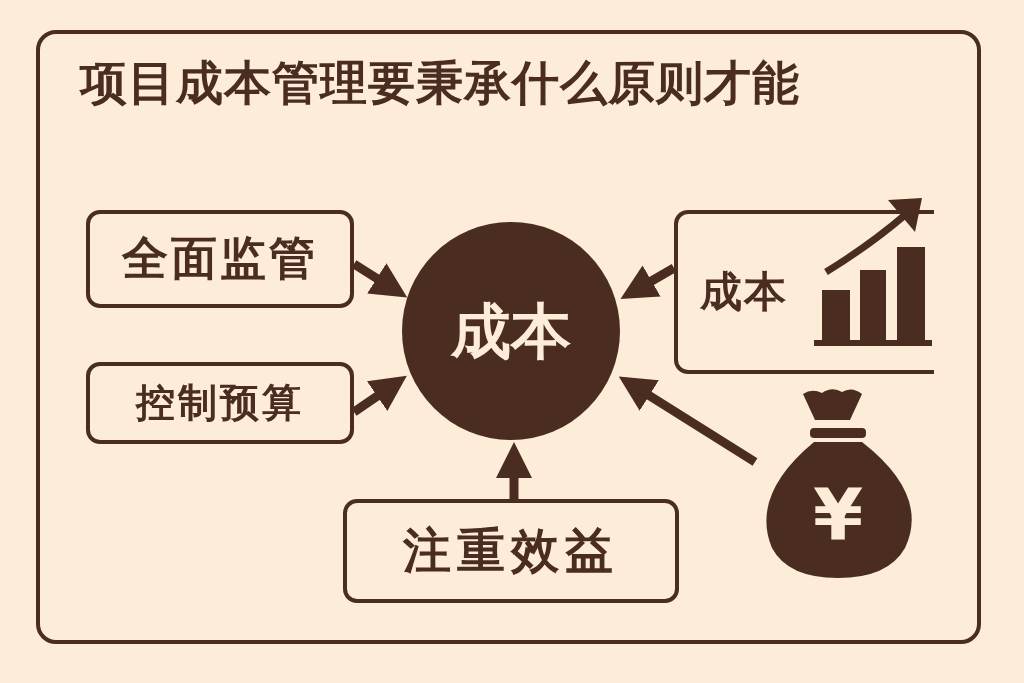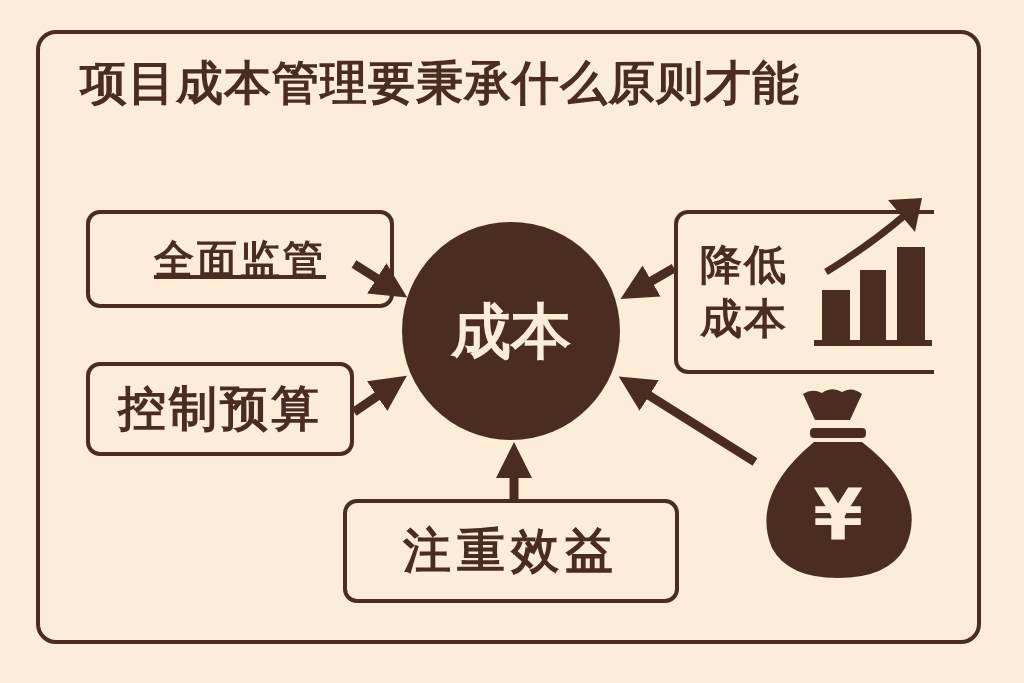--- a/index.html
+++ b/index.html
@@ -16,22 +16,22 @@
   .title {
     position: absolute; left: 80px; top: 52px; width: 880px;
     text-align: left; color: #4a2c20; font-weight: bold;
     font-size: 47px; line-height: 62px; letter-spacing: 1px;
   }
   .box {
     position: absolute; border: 4px solid #4a2c20; border-radius: 14px;
     box-sizing: border-box; color: #4a2c20; font-weight: bold;
     display: flex; align-items: center; justify-content: center;
   }
-  .box1 { left: 86px; top: 210px; width: 308px; height: 98px; font-size: 40px; letter-spacing: 3px; text-decoration: underline; }
-  .box2 { left: 86px; top: 362px; width: 268px; height: 94px; font-size: 48px; letter-spacing: 3px; }
+  .box1 { left: 86px; top: 210px; width: 268px; height: 98px; font-size: 46px; letter-spacing: 3px; }
+  .box2 { left: 86px; top: 362px; width: 268px; height: 82px; font-size: 39px; letter-spacing: 3px; }
   .box3 { left: 343px; top: 499px; width: 336px; height: 104px; font-size: 48px; letter-spacing: 6px; }
   .box4 {
     left: 674px; top: 210px; width: 260px; height: 164px;
     border-right: none; border-top-right-radius: 0; border-bottom-right-radius: 0;
     justify-content: flex-start; padding-left: 22px;
   }
   .box4 .txt { font-size: 42px; line-height: 54px; letter-spacing: 2px; }
   .circle {
     position: absolute; left: 402px; top: 222px; width: 218px; height: 218px;
     border-radius: 50%; background: #4a2c20; color: #fcecd8;
@@ -56,21 +56,20 @@
 <div class="box box2">
   <span>控制预算</span>
 </div>
 
 <div class="box box3">
   <span>注重效益</span>
 </div>
 
 <div class="box box4">
   <div class="txt">
-    <div>降低</div>
     <div>成本</div>
   </div>
 </div>
 
 <div class="circle">
   <div>
     <div>成本</div>
   </div>
 </div>
 

